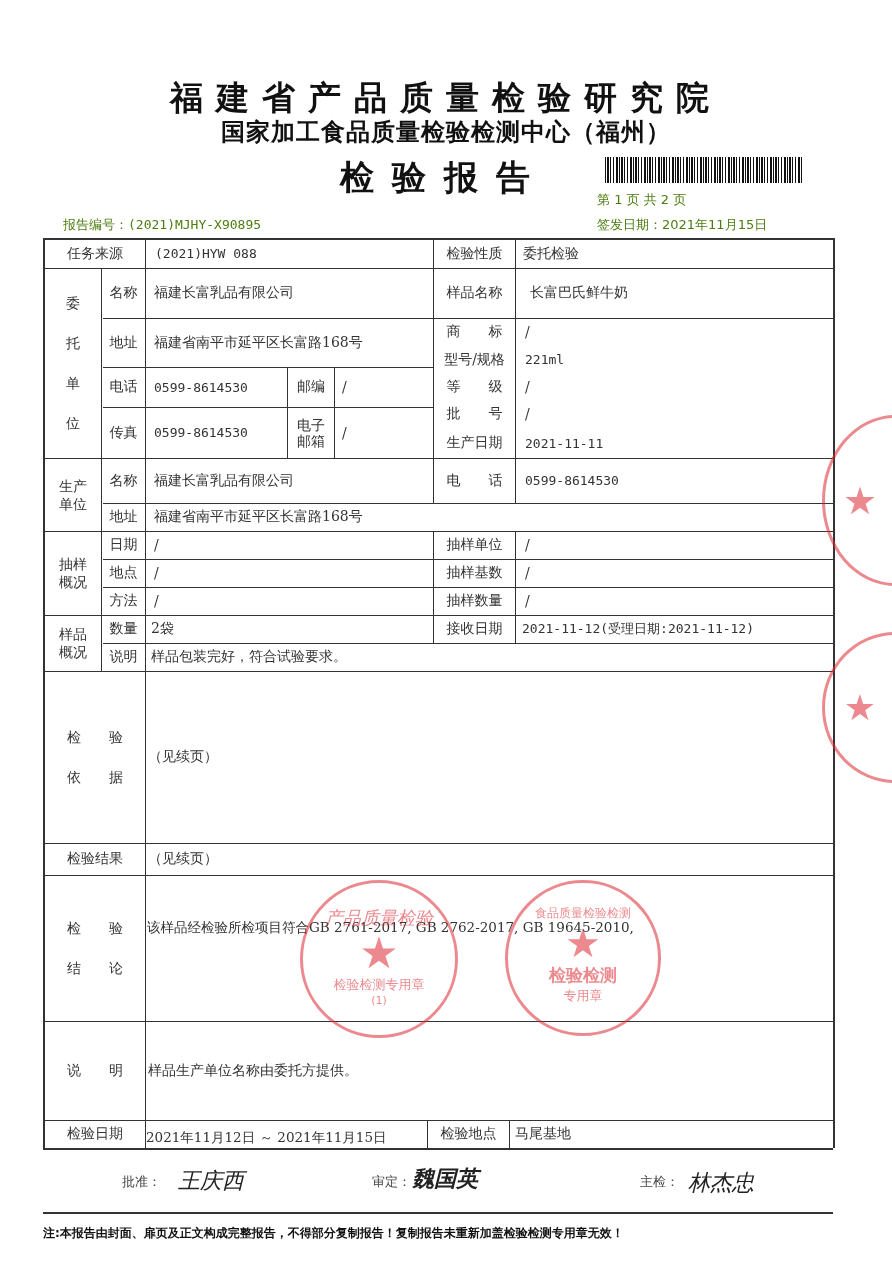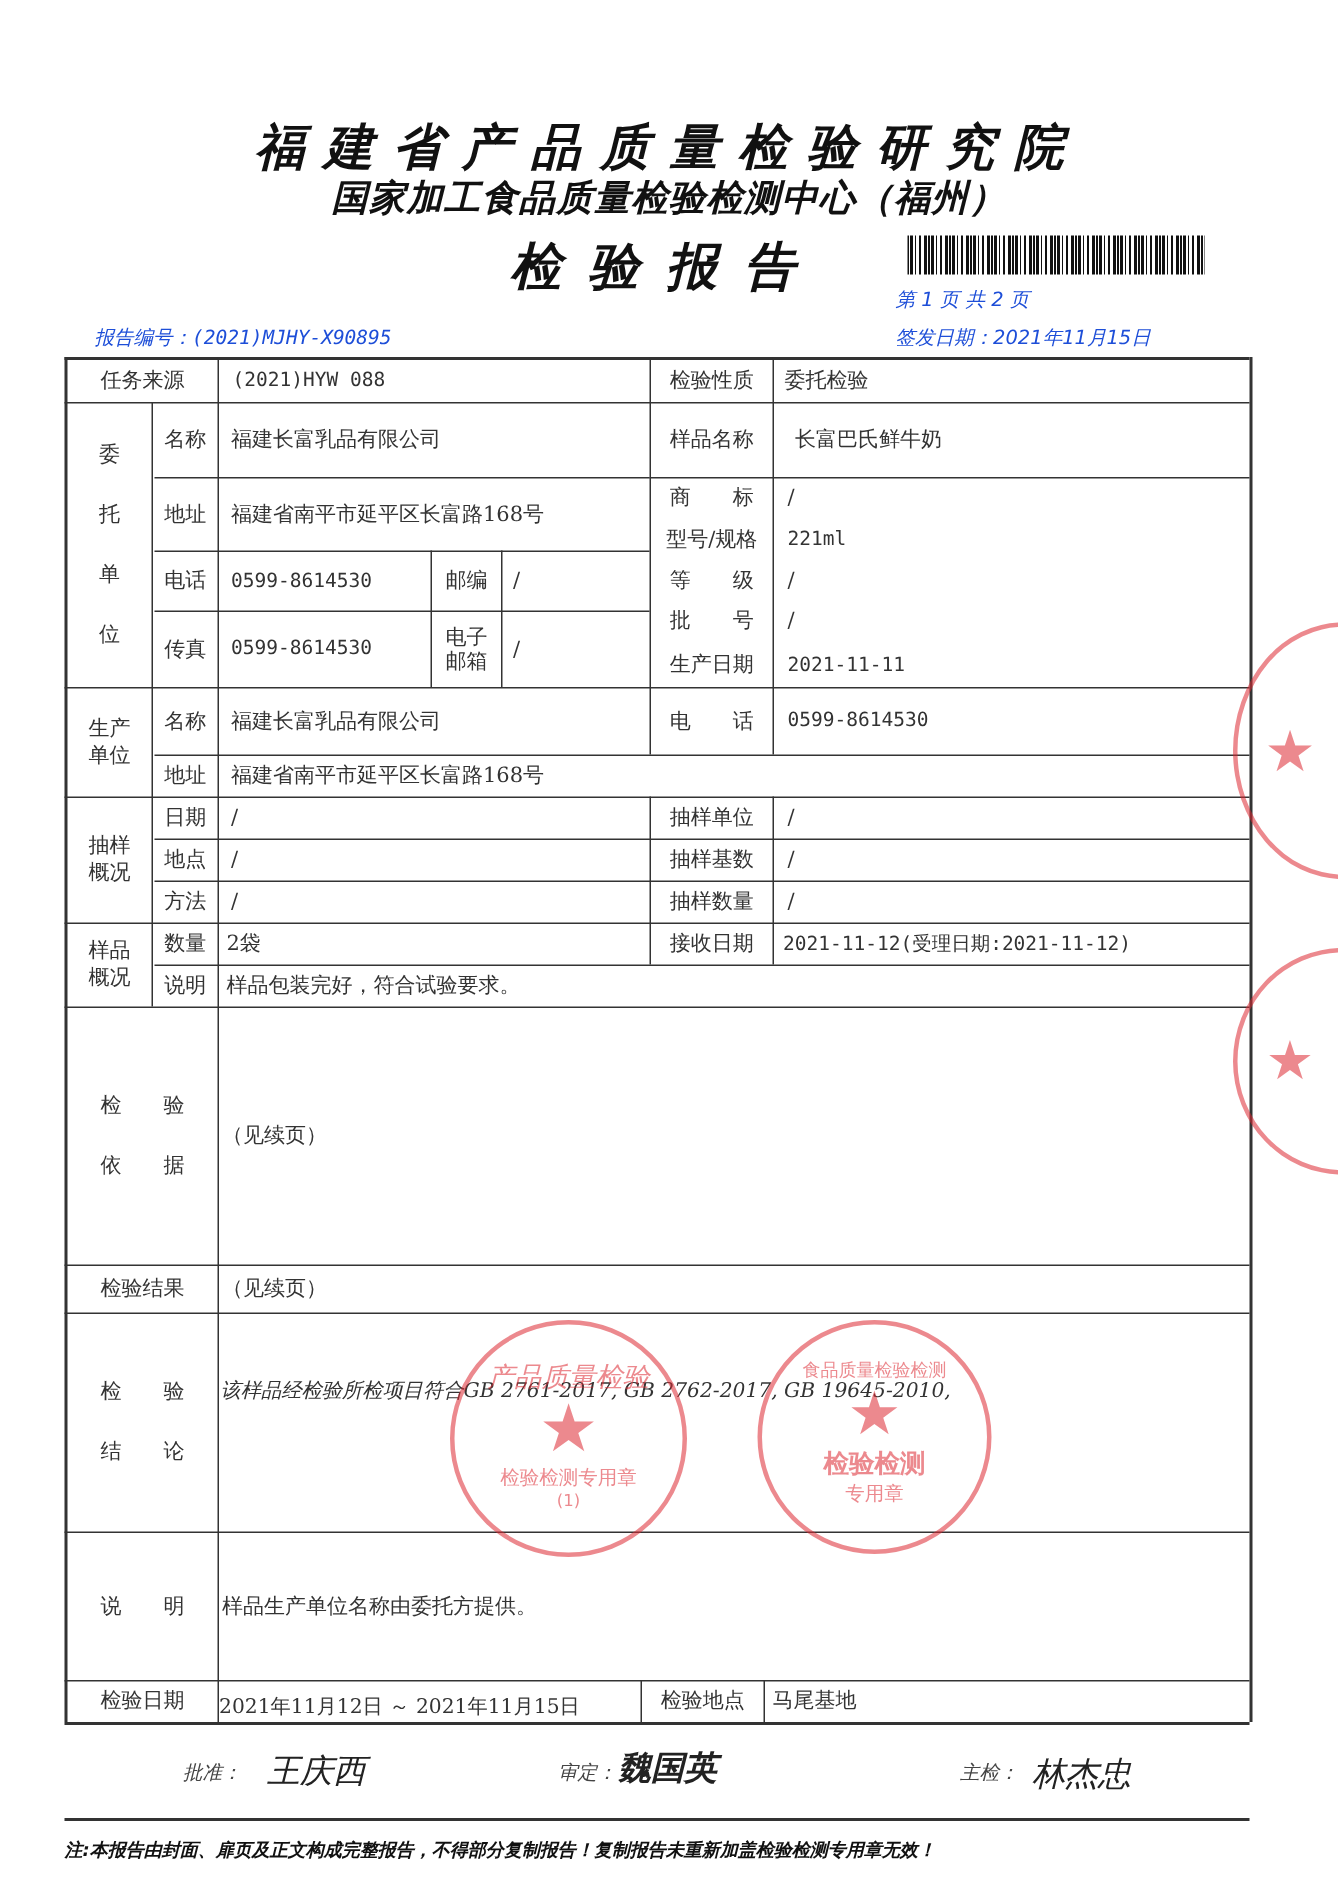--- a/index.html
+++ b/index.html
@@ -1,27 +1,27 @@
 <!DOCTYPE html>
 <html><head>
 <meta charset="utf-8">
 <style>
   html, body { margin:0; padding:0; background:#ffffff; }
   body { width:892px; height:1261px; position:relative; overflow:hidden;
          font-family: "DejaVu Serif", "Liberation Serif", serif; color:#222; }
-  .abs { position:absolute;font-style:italic; }
+  .abs { position:absolute; }
   .title1 { left:0; width:892px; top:76px; text-align:center; font-size:33px; font-weight:bold; letter-spacing:13px; color:#111;
             font-family:"DejaVu Sans", sans-serif; }
   .title2 { left:0; width:892px; top:116px; text-align:center; font-size:24px; font-weight:bold; letter-spacing:1px; color:#111;
             font-family:"DejaVu Sans", sans-serif; }
   .title3 { left:340px; top:155px; font-size:34px; font-weight:bold; letter-spacing:18px; color:#111;
             font-family:"DejaVu Sans", sans-serif; }
   .barcode { left:605px; top:157px; width:198px; height:26px;
     background: repeating-linear-gradient(90deg,#111 0 1px,#fff 1px 2px,#111 2px 4px,#fff 4px 5px,#111 5px 6px,#fff 6px 8px,#111 8px 9px,#fff 9px 11px,#111 11px 13px,#fff 13px 14px); }
-  .meta { font-size:13px; color:#1d4ed8; font-family:"DejaVu Sans Mono", monospace; }
+  .meta { font-size:13px; color:#4d7c0f; font-family:"DejaVu Sans Mono", monospace; }
   .hline { position:absolute; height:0; border-top:1.5px solid #333; }
   .vline { position:absolute; width:0; border-left:1.5px solid #333; }
   .cell { position:absolute; font-size:14px; color:#333; white-space:nowrap; display:flex; align-items:center; }
   .lbl { justify-content:center; }
   .mono { font-family:"DejaVu Sans Mono", "Liberation Mono", monospace; font-size:13px; }
   .vert { flex-direction:column; justify-content:center; align-items:center; line-height:40px; }
   .stamp { position:absolute; border:3px solid rgba(220,40,50,0.55); border-radius:50%; color:rgba(220,40,50,0.55);
            display:flex; flex-direction:column; align-items:center; justify-content:center; font-family:"DejaVu Sans",sans-serif; }
   .star { color:rgba(220,40,50,0.55); }
   .sig { position:absolute; font-family:"DejaVu Serif", serif; font-style:italic; font-size:22px; color:#222; }

